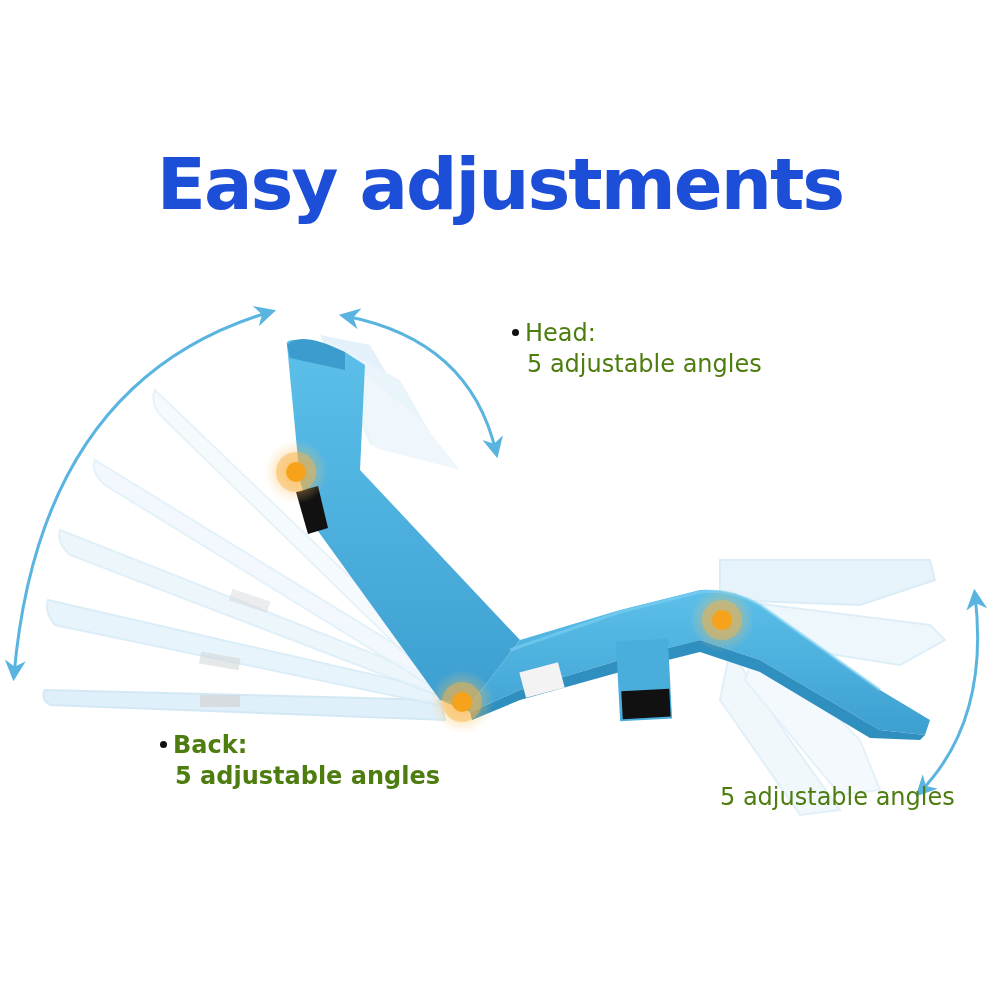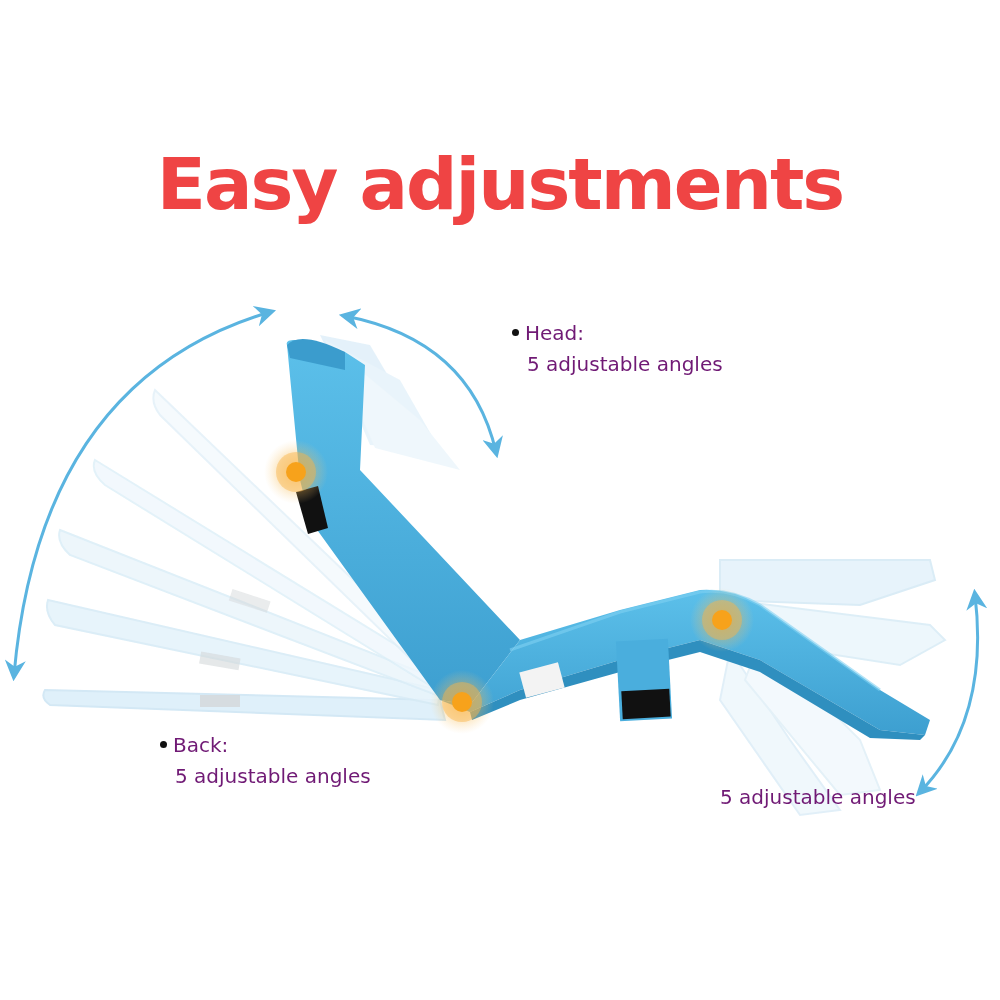--- a/index.html
+++ b/index.html
@@ -13,51 +13,51 @@
     }
     .title {
       position: absolute;
       left: 0; right: 0;
       top: 148px;
       text-align: center;
       font-family: "DejaVu Sans", sans-serif;
       font-weight: bold;
       font-size: 72px;
       letter-spacing: -2px;
-      color: #ef4444;
+      color: #1d4ed8;
       margin: 0;
       line-height: 1;
     }
     .illustration {
       position: absolute;
       left: 0; top: 0;
       width: 1000px; height: 1000px;
     }
     .label {
       position: absolute;
       font-family: "DejaVu Sans", sans-serif;
-      color: #701a75;
-      font-size: 20px;
+      color: #4d7c0f;
+      font-size: 24px;
       line-height: 31px;
       font-weight: normal;
     }
     .label .heading { display: block; white-space: nowrap; }
     .label .heading .bullet {
       display: inline-block;
       width: 7px; height: 7px;
       border-radius: 50%;
       background: #111;
       margin-right: 6px;
       vertical-align: middle;
       position: relative;
       top: -2px;
     }
     .label .sub { display: block; padding-left: 15px; white-space: nowrap; }
     .label-head { left: 512px; top: 318px; }
-    .label-back { left: 160px; top: 730px; }
+    .label-back { left: 160px; top: 730px; font-weight: bold; }
     .label-leg  { left: 705px; top: 782px; }
   </style>
 </head>
 <body>
 
 <div class="page">
 
   <h1 class="title">Easy adjustments</h1>
 
   <svg class="illustration" viewBox="0 0 1000 1000">

